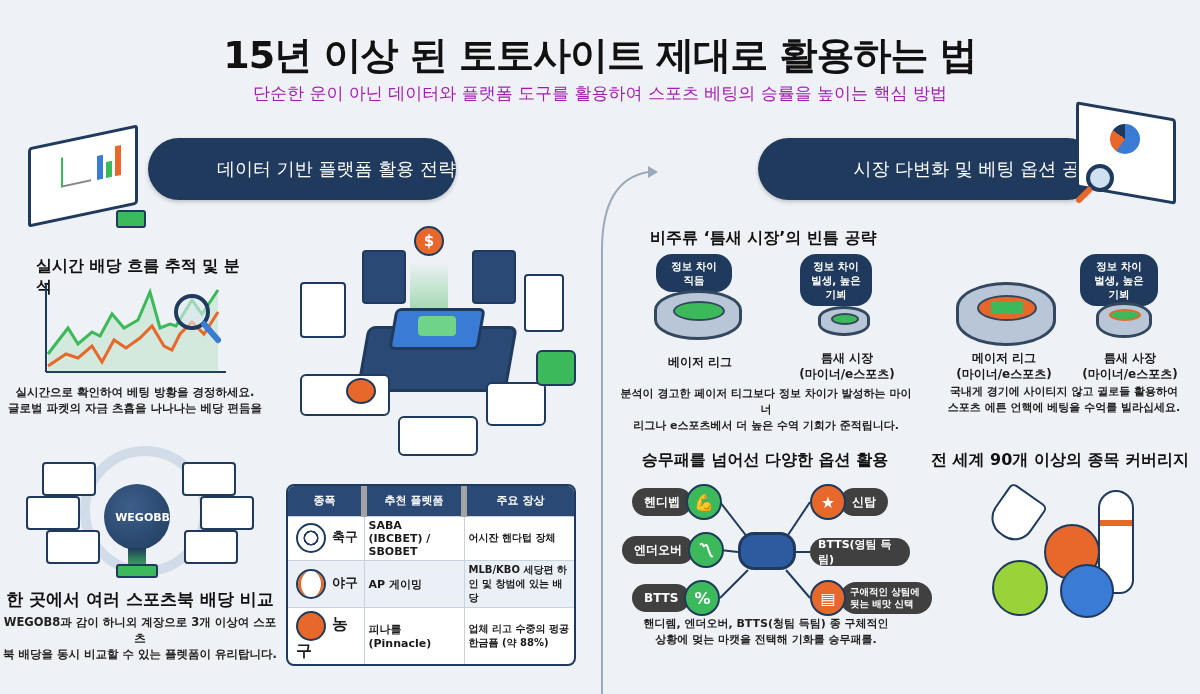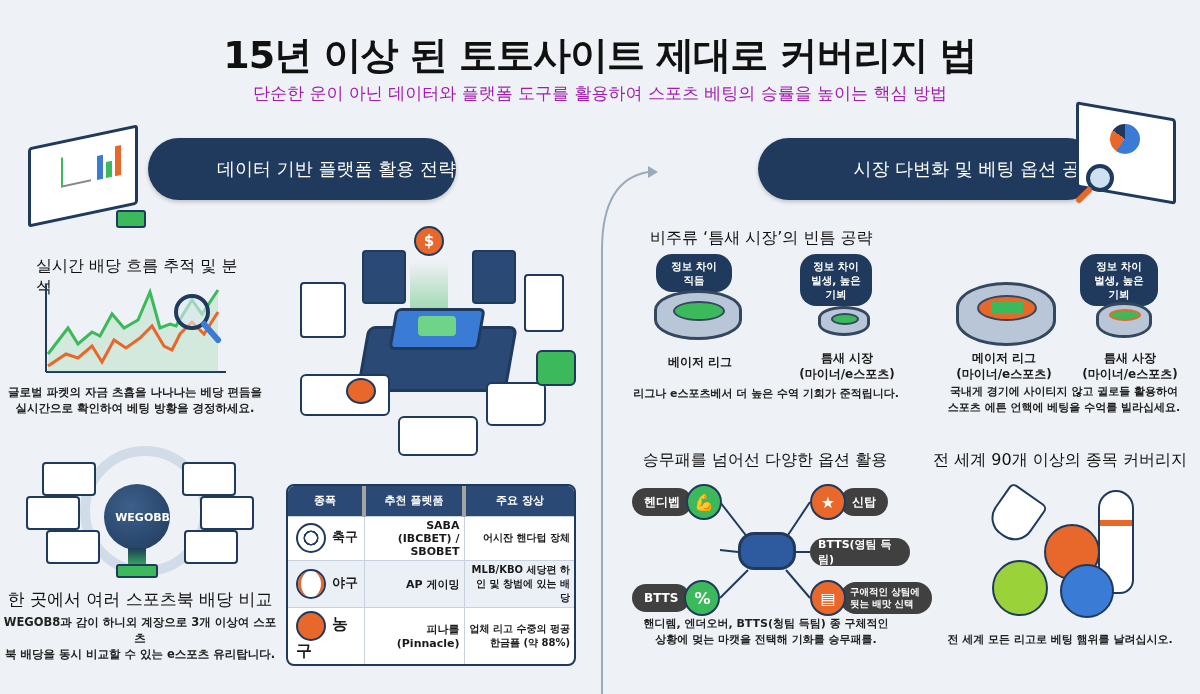--- a/index.html
+++ b/index.html
@@ -1,38 +1,38 @@
 <!DOCTYPE html>
 <html><head>
 <meta charset="utf-8">
 <style>
 *{box-sizing:border-box;margin:0;padding:0}
 body{width:1200px;height:694px;overflow:hidden;background:#eef1f5;font-family:"DejaVu Sans","Liberation Sans",sans-serif;color:#1a1a1a;position:relative}
 .abs{position:absolute}
 .title{left:0;right:0;top:30px;text-align:center;font-size:38px;font-weight:900;letter-spacing:-1px;color:#111}
 .subtitle{left:0;right:0;top:82px;text-align:center;font-size:17px;color:#a21caf}
 .pill{background:#1f3a5c;color:#fff;border-radius:34px;font-size:18px;display:flex;align-items:center;justify-content:flex-end;height:62px;box-shadow:0 2px 4px rgba(0,0,0,.2)}
-.h3{font-size:16px;font-weight:400;color:#111;text-align:center}
+.h3{font-size:16px;font-weight:700;color:#111;text-align:center}
 .desc{font-size:11.5px;font-weight:700;color:#222;text-align:center;line-height:16px}
 .screen{background:#fff;border:2px solid #1f3a5c;border-radius:4px}
 table.tbl{border-collapse:collapse;width:100%;height:100%;font-size:11px;font-weight:700}
 .tblwrap{border:2px solid #1f3a5c;border-radius:8px;overflow:hidden;background:#fff}
-.tbl th{background:#2a4a75;color:#fff;height:30px;font-weight:600;border-right:4px solid #a3a3a3}
-.tbl td{border-top:1px solid #c8d2de;border-right:1px solid #c8d2de;text-align:right;padding:2px 4px}
+.tbl th{background:#2a4a75;color:#fff;height:30px;font-weight:600;border-right:6px solid #a3a3a3}
+.tbl td{border-top:1px solid #c8d2de;border-right:1px solid #c8d2de;text-align:left;padding:2px 4px}
 .tbl tr:nth-child(even) td{background:#eaf0f6}
 .ball{width:30px;height:30px;border-radius:50%;display:inline-block;vertical-align:middle;margin-right:6px}
 .bubble{background:#1f3a5c;color:#fff;border-radius:16px;font-size:10.5px;padding:5px 10px;text-align:center;line-height:14px;font-weight:600}
 .opt{background:#404040;color:#fff;border-radius:16px;height:28px;font-size:12px;display:flex;align-items:center;padding:0 12px;font-weight:600}
 .opticon{width:36px;height:36px;border-radius:50%;border:2px solid #1f3a5c;display:flex;align-items:center;justify-content:center;color:#fff;font-size:16px;font-weight:700}
 .stadium{border:3px solid #33475f;border-radius:50%/40%;background:#b8c6d8}
 </style>
 </head>
 <body>
 
-<div class="abs title">15년 이상 된 토토사이트 제대로 커버리지 법</div>
+<div class="abs title">15년 이상 된 토토사이트 제대로 활용하는 법</div>
 <div class="abs subtitle">단순한 운이 아닌 데이터와 플랫폼 도구를 활용하여 스포츠 베팅의 승률을 높이는 핵심 방법</div>
 
 <div class="abs" style="left:28px;top:120px;width:140px;height:110px">
   <div class="screen abs" style="left:0;top:16px;width:110px;height:80px;transform:skewY(-12deg);border-width:3px">
     <div style="position:absolute;left:30px;top:14px;width:30px;height:30px;border-left:2px solid #3cb95a;border-bottom:2px solid #888"></div>
     <div style="position:absolute;left:66px;top:20px;width:6px;height:24px;background:#3a7bd5"></div>
     <div style="position:absolute;left:75px;top:28px;width:6px;height:16px;background:#3cb95a"></div>
     <div style="position:absolute;left:84px;top:14px;width:6px;height:30px;background:#e8672a"></div>
   </div>
   <div class="abs" style="left:88px;top:90px;width:30px;height:18px;background:#3cb95a;border:2px solid #1f3a5c;border-radius:3px"></div>
@@ -47,22 +47,22 @@
     <line x1="6" y1="2" x2="6" y2="90" stroke="#1f3a5c" stroke-width="2"></line>
     <line x1="6" y1="90" x2="186" y2="90" stroke="#1f3a5c" stroke-width="2"></line>
     <polygon points="8,72 28,46 38,62 52,50 60,54 72,32 84,46 98,38 110,10 120,46 130,42 136,44 152,18 162,32 178,8 178,90 8,90" fill="#3cb95a" opacity=".15"></polygon>
     <polyline points="8,72 28,46 38,62 52,50 60,54 72,32 84,46 98,38 110,10 120,46 130,42 136,44 152,18 162,32 178,8" fill="none" stroke="#3cb95a" stroke-width="3"></polyline>
     <polyline points="8,84 26,72 38,76 52,64 62,80 74,58 86,66 100,56 112,44 124,64 132,68 140,52 152,40 164,52 178,30" fill="none" stroke="#e8672a" stroke-width="3"></polyline>
     <circle cx="152" cy="30" r="16" fill="#dfe9f3" fill-opacity=".6" stroke="#1f3a5c" stroke-width="4"></circle>
     <line x1="164" y1="42" x2="178" y2="58" stroke="#3a7bd5" stroke-width="6" stroke-linecap="round"></line>
   </svg>
 </div>
 <div class="abs desc" style="left:0;top:384px;width:270px">
+  <div>실시간으로 확인하여 베팅 방황을 경정하세요.</div>
   <div>글로벌 파켓의 자금 츠흡을 나나나는 베당 편듬을</div>
-  <div>실시간으로 확인하여 베팅 방황을 경정하세요.</div>
 </div>
 
 <div class="abs" style="left:280px;top:222px;width:310px;height:240px">
   <div class="abs" style="left:134px;top:4px;width:30px;height:30px;border-radius:50%;background:#e8672a;color:#fff;font-weight:700;display:flex;align-items:center;justify-content:center;font-size:15px;border:2px solid #1f3a5c">$</div>
   <div class="abs" style="left:130px;top:40px;width:38px;height:60px;background:linear-gradient(#3cb95a00,#3cb95a88)"></div>
   <div class="screen abs" style="left:20px;top:60px;width:46px;height:56px"></div>
   <div class="screen abs" style="left:82px;top:28px;width:44px;height:54px;background:#2a4a75"></div>
   <div class="screen abs" style="left:192px;top:28px;width:44px;height:54px;background:#2a4a75"></div>
   <div class="screen abs" style="left:244px;top:52px;width:40px;height:58px"></div>
   <div class="abs" style="left:82px;top:104px;width:150px;height:66px;background:#2a4a75;border:3px solid #1f3a5c;border-radius:8px;transform:skewX(-10deg)"></div>
@@ -85,21 +85,21 @@
   <div class="screen abs" style="left:164px;top:80px;width:54px;height:34px"></div>
   <div class="abs" style="left:84px;top:34px;width:66px;height:66px;border-radius:50%;background:radial-gradient(circle at 40% 35%,#3d5f8a,#1f3a5c);display:flex;align-items:center;justify-content:flex-end;color:#fff;font-size:11px;font-weight:700">
       <span>WEGOBB</span>
     </div>
   <div class="abs" style="left:108px;top:98px;width:18px;height:20px;background:linear-gradient(#1f3a5c,#3cb95a)"></div>
   <div class="abs" style="left:96px;top:114px;width:42px;height:14px;background:#3cb95a;border:2px solid #1f3a5c;border-radius:3px"></div>
 </div>
 <div class="abs h3" style="left:0;top:588px;width:280px;font-size:17px">한 곳에서 여러 스포츠북 배당 비교</div>
 <div class="abs desc" style="left:0;top:614px;width:280px">
   <div>WEGOB8과 감이 하니외 계장으로 3개 이상여 스포츠</div>
-  <div>북 배당을 동시 비교할 수 있는 e스포츠 유리탑니다.</div>
+  <div>북 배당을 동시 비교할 수 있는 플렛폼이 유리탑니다.</div>
 </div>
 
 <div class="abs tblwrap" style="left:286px;top:484px;width:290px;height:182px">
   <table class="tbl">
     <thead>
       <tr>
         <th style="width:76px">종폭</th>
         <th style="width:100px">추천 플렛품</th>
         <th style="border-right:none">주요 장상</th>
       </tr>
@@ -147,20 +147,21 @@
 </div>
 <div class="abs stadium" style="left:818px;top:306px;width:52px;height:30px">
   <div style="position:absolute;left:10px;top:4px;width:28px;height:12px;border-radius:50%;background:#3cb95a;border:2px solid #33475f"></div>
 </div>
 <div class="abs" style="left:650px;top:354px;width:100px;text-align:center;font-size:12px;font-weight:700">베이저 리그</div>
 <div class="abs" style="left:792px;top:350px;width:110px;text-align:center;font-size:12px;font-weight:700;line-height:16px">
   <div>틈새 시장</div>
   <div>(마이너/e스포츠)</div>
 </div>
 <div class="abs desc" style="left:616px;top:386px;width:300px;font-size:11px">
+  <div>분석이 경고한 페이저 티그보다 정보 차이가 발성하는 마이너</div>
   <div>리그나 e스포츠베서 더 높은 수역 기회가 준적립니다.</div>
 </div>
 
 <div class="abs stadium" style="left:956px;top:282px;width:100px;height:64px">
   <div style="position:absolute;left:18px;top:10px;width:60px;height:26px;border-radius:50%;background:#e8672a;border:2px solid #33475f">
       <div style="margin:5px 12px;height:12px;background:#3cb95a"></div>
     </div>
 </div>
 <div class="abs bubble" style="left:1080px;top:254px;width:78px">정보 차이 벌생, 높은 기뵈</div>
 <div class="abs stadium" style="left:1096px;top:302px;width:56px;height:36px">
@@ -188,20 +189,24 @@
     <line x1="190" y1="22" x2="166" y2="58" stroke="#1f3a5c" stroke-width="2"></line>
     <line x1="190" y1="72" x2="176" y2="72" stroke="#1f3a5c" stroke-width="2"></line>
     <line x1="190" y1="118" x2="166" y2="90" stroke="#1f3a5c" stroke-width="2"></line>
   </svg>
   <div class="abs" style="left:118px;top:52px;width:58px;height:38px;background:#2e5aa0;border:3px solid #1f3a5c;border-radius:16px"></div>
 
   <div class="abs" style="left:12px;top:4px;display:flex;align-items:center">
     <div class="opt">헨디벱</div>
     <div class="opticon" style="background:#3cb95a;margin-left:-6px">💪</div>
   </div>
+  <div class="abs" style="left:2px;top:52px;display:flex;align-items:center">
+    <div class="opt">엔더오버</div>
+    <div class="opticon" style="background:#3cb95a;margin-left:-6px">〽</div>
+  </div>
   <div class="abs" style="left:12px;top:100px;display:flex;align-items:center">
     <div class="opt">BTTS</div>
     <div class="opticon" style="background:#3cb95a;margin-left:-6px">%</div>
   </div>
 
   <div class="abs" style="left:190px;top:4px;display:flex;align-items:center">
     <div class="opticon" style="background:#e8672a;margin-right:-6px;z-index:1">★</div>
     <div class="opt">신탑</div>
   </div>
   <div class="abs" style="left:190px;top:58px;display:flex;align-items:center">
@@ -219,14 +224,13 @@
 
 <div class="abs h3" style="left:930px;top:450px;width:260px">전 세계 90개 이상의 종목 커버리지</div>
 <div class="abs" style="left:980px;top:484px;width:180px;height:140px">
   <div class="abs" style="left:14px;top:6px;width:44px;height:50px;border:2px solid #1f3a5c;background:#fff;border-radius:6px 6px 20px 20px;transform:rotate(35deg)"></div>
   <div class="abs" style="left:64px;top:40px;width:56px;height:56px;border-radius:50%;background:#e8672a;border:2px solid #1f3a5c"></div>
   <div class="abs" style="left:118px;top:6px;width:36px;height:104px;border-radius:18px 18px 14px 14px;background:linear-gradient(#fff 28%,#e8672a 28%,#e8672a 34%,#fff 34%);border:2px solid #1f3a5c"></div>
   <div class="abs" style="left:12px;top:76px;width:56px;height:56px;border-radius:50%;background:#9ad23a;border:2px solid #1f3a5c"></div>
   <div class="abs" style="left:80px;top:80px;width:54px;height:54px;border-radius:50%;background:#3a7bd5;border:2px solid #1f3a5c"></div>
 </div>
 <div class="abs desc" style="left:920px;top:632px;width:280px;font-size:11px">
-  <div>전 세계 모든 리고로 베팅 햄위를 날려십시오.</div>
 </div>
 
 </body></html>

